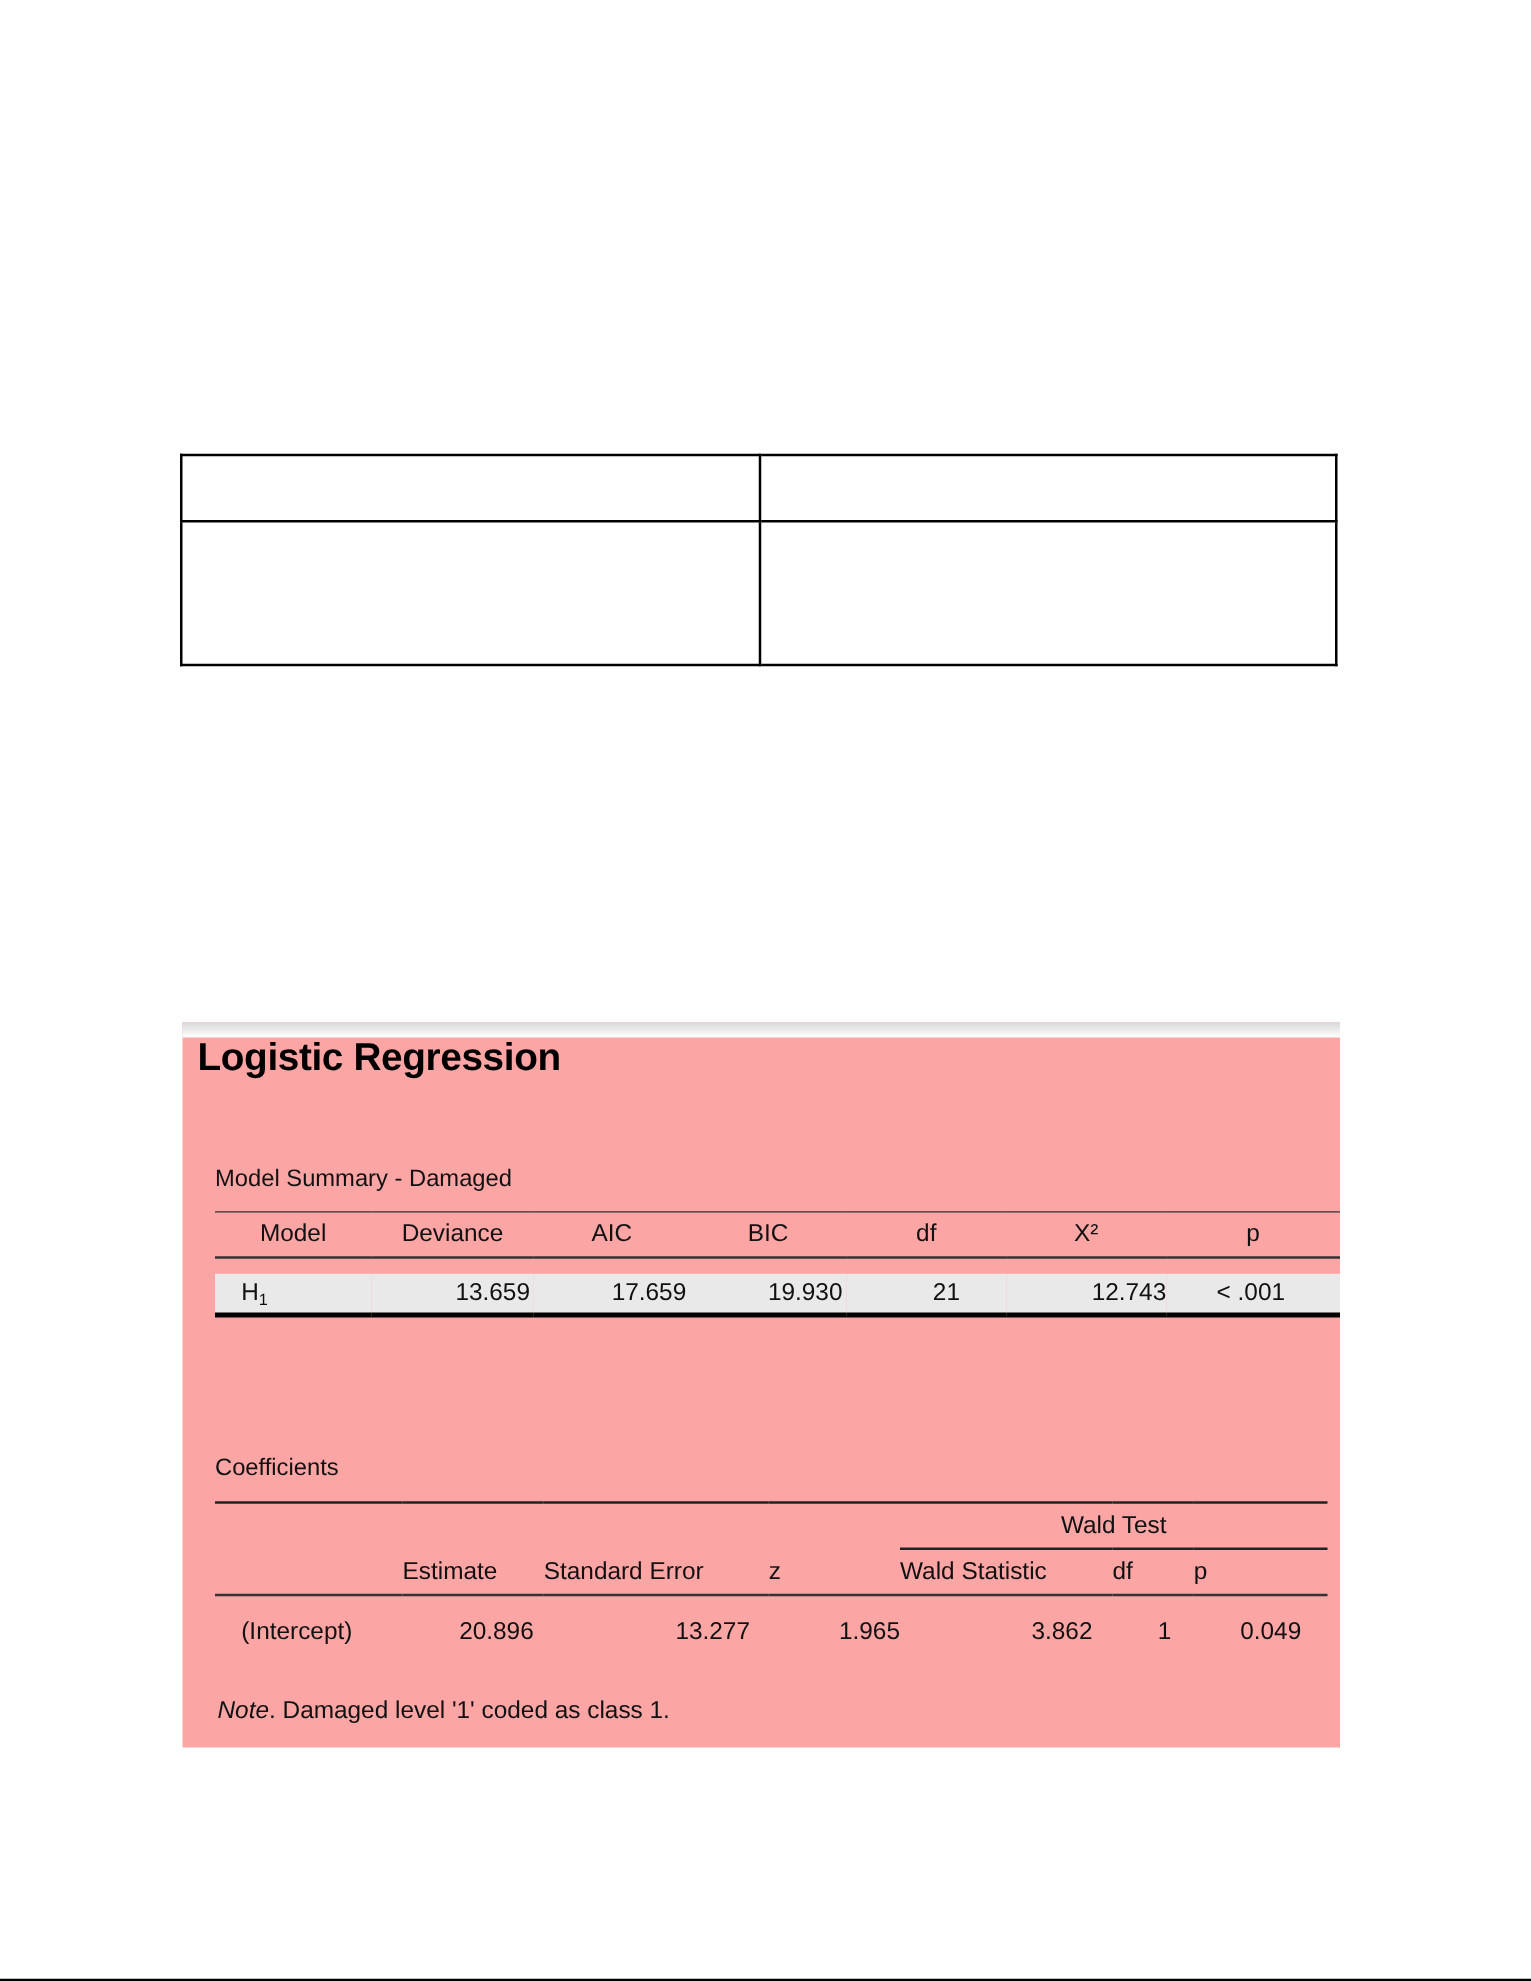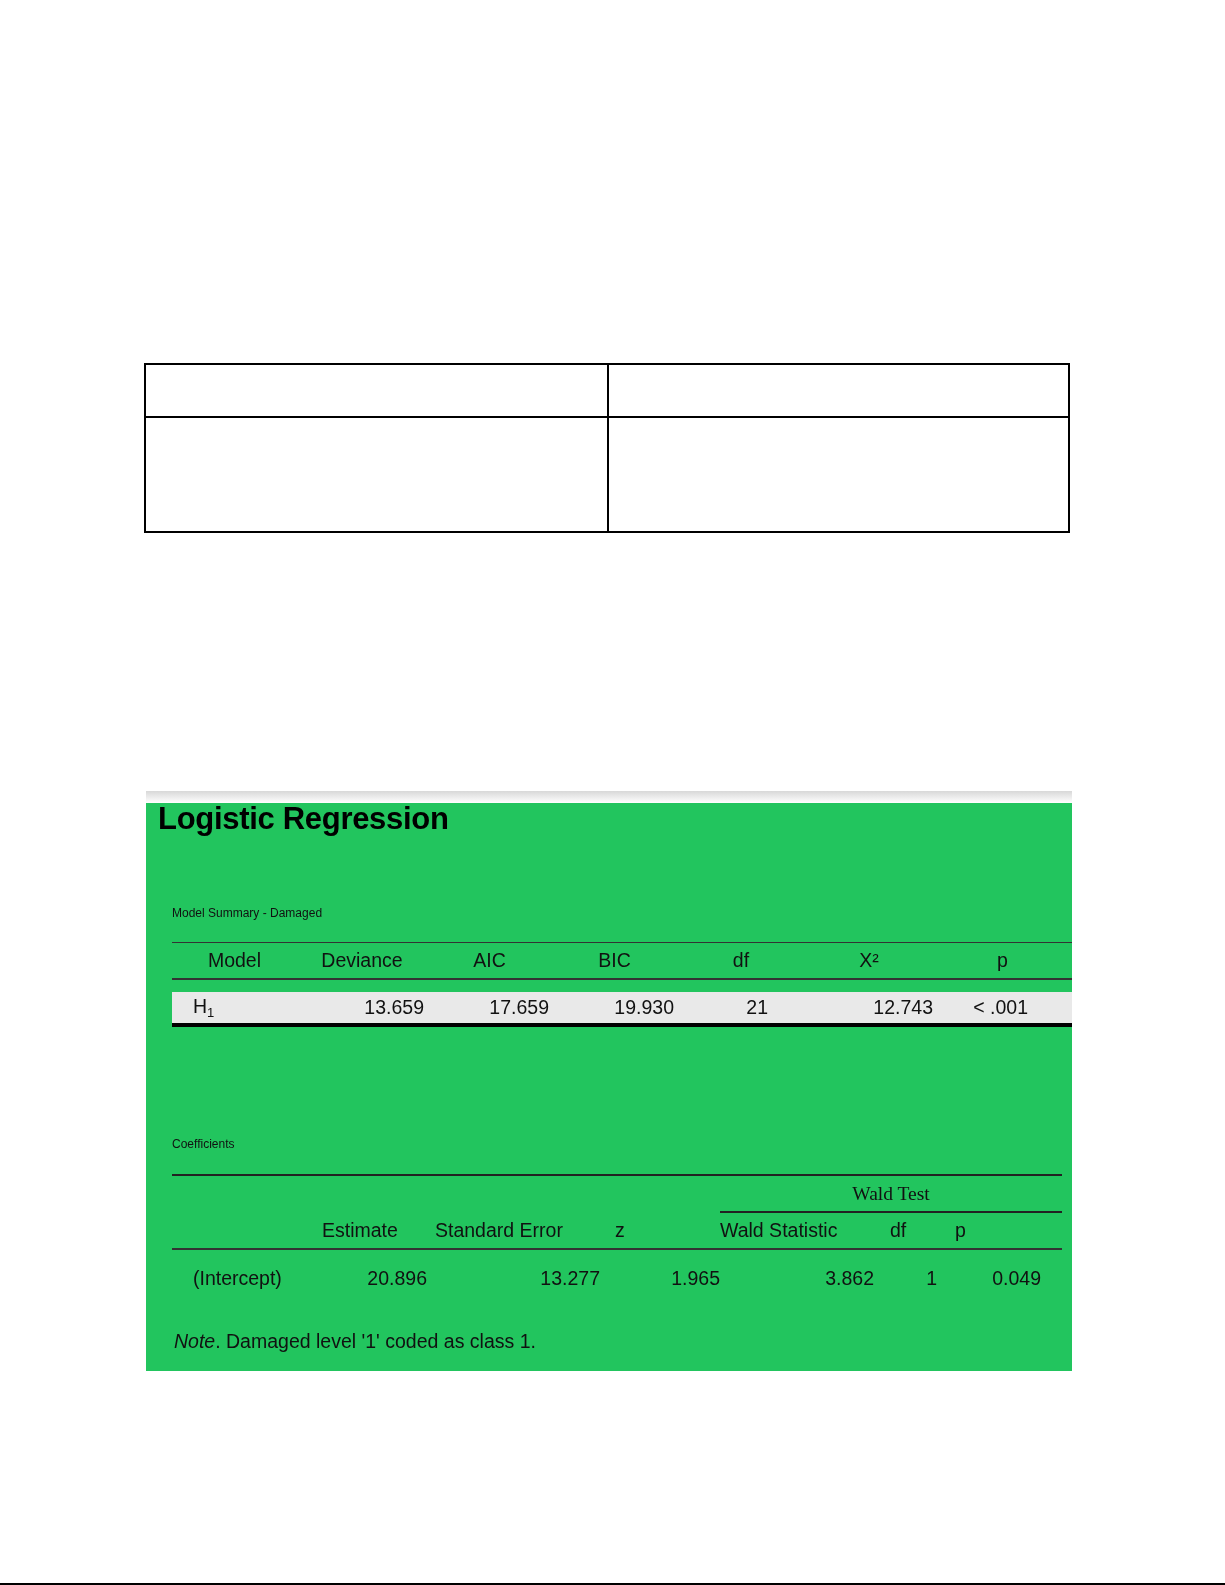--- a/index.html
+++ b/index.html
@@ -10,48 +10,48 @@
   .empty-table {
     position: absolute; left: 144px; top: 363px; width: 926px; height: 170px;
     border-collapse: collapse;
   }
   .empty-table td { border: 2px solid #000; padding: 0; }
   .empty-table tr.r1 td { height: 51px; }
   .empty-table tr.r2 td { height: 113px; }
   .empty-table td.c1 { width: 461px; }
 
   .jasp {
-    position: absolute; left: 146px; top: 791px; width: 926px; height: 580px;
-    background: #22c55e;
+    position: absolute; left: 146px; top: 818px; width: 926px; height: 580px;
+    background: #fca5a5;
   }
   .jasp-topbar {
     position: absolute; left: 0; top: 0; width: 926px; height: 12px;
     background: linear-gradient(to bottom, #d8d8d8, #ffffff);
   }
   .jasp-title {
     position: absolute; left: 12px; top: 10px; font-size: 31px; font-weight: bold;
     color: #000; letter-spacing: -0.3px;
   }
-  .tbl-title { position: absolute; font-size: 12px; color: #111; text-align: center; }
+  .tbl-title { position: absolute; font-size: 19px; color: #111; text-align: center; }
   .ms-title { left: 26px; top: 115px; }
   .co-title { left: 26px; top: 346px; }
 
   table.stats { position: absolute; border-collapse: collapse; font-size: 19.5px; }
   table.stats td, table.stats th { padding: 0; font-weight: normal; white-space: nowrap; }
 
   .ms { left: 26px; top: 151px; width: 900px; }
   .ms thead th { height: 35px; border-top: 1.5px solid #333; border-bottom: 2px solid #333; }
   .ms tbody tr.spacer td { height: 12px; }
   .ms tbody tr.d td { height: 31px; }
   .ms tbody tr.alt td { background: #e9e9e9; }
   .ms tbody tr.last td { border-bottom: 4px solid #000; }
 
   .co { left: 26px; top: 383px; width: 890px; }
   .co thead tr.h1 th { height: 35px; border-top: 2px solid #222; }
-  .co thead tr.h1 th.wald-group { border-bottom: 2px solid #222; text-align: center; font-family: Liberation Serif, serif; }
+  .co thead tr.h1 th.wald-group { border-bottom: 2px solid #222; text-align: center; }
   .co thead tr.h2 th { height: 35px; border-bottom: 2px solid #333; text-align: left; }
   .co tbody tr.spacer td { height: 15px; }
   .co tbody tr.d td { height: 27px; }
   .co tbody tr.alt td { background: #e9e9e9; }
   .co tbody tr.last td { border-bottom: 3px solid #000; }
 
   .num { text-align: right; }
   .sub { font-size: 13px; vertical-align: -4px; }
   .note { position: absolute; left: 28px; top: 539px; font-size: 19.5px; }
   .note i { font-style: italic; }

